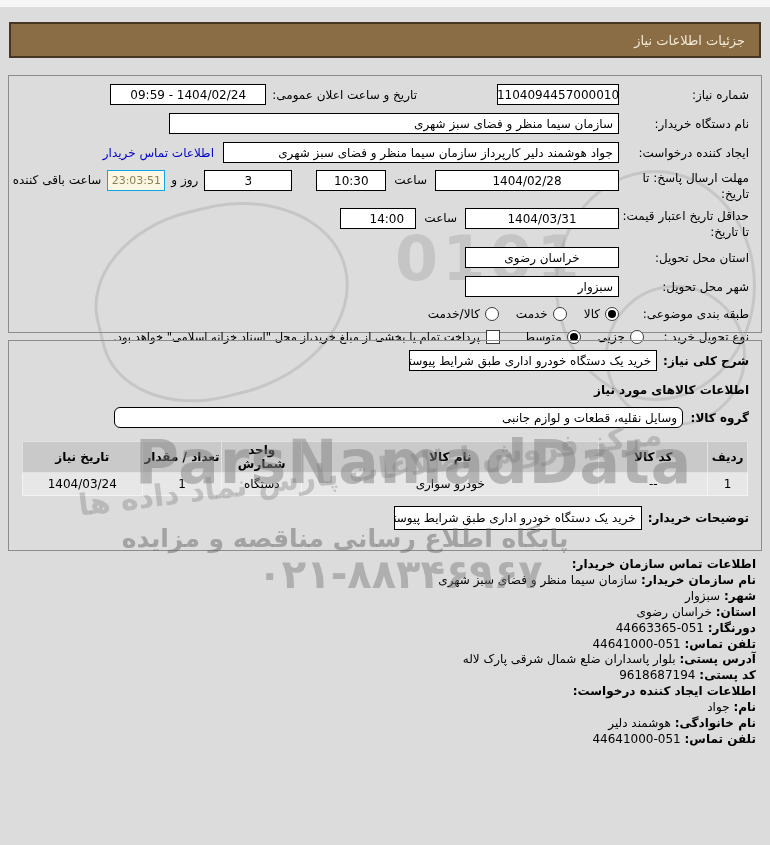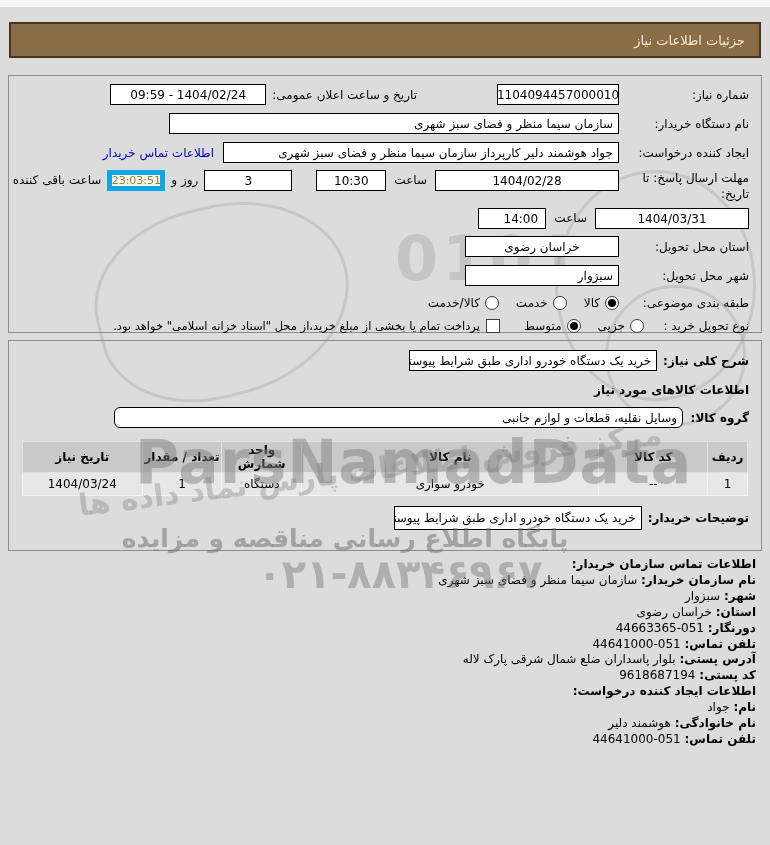--- a/index.html
+++ b/index.html
@@ -34,21 +34,21 @@
   .w130 { width:130px; }
   .wrap2 { width:130px; line-height:16px; }
 
   .ibox {
     background:#fff; border:1px solid #000; box-sizing:border-box; height:21px;
     display:flex; align-items:center; padding:0 5px; font-size:12px; flex:none;
     overflow:hidden; white-space:nowrap;
   }
   .center { justify-content:center; }
   .ltr { direction:ltr; }
-  .timer { background:#fbf7e3; border:5px solid #0ea5e9; color:#8a8156; }
+  .timer { background:#fbf7e3; border:1px solid #0ea5e9; color:#8a8156; }
 
   .link { color:#0000cc; font-size:12px; cursor:pointer; margin-right:9px; }
 
   .radio { width:14px; height:14px; border:1px solid #3c3c3c; border-radius:50%; background:#fff;
            display:inline-block; position:relative; flex:none; margin-left:5px; box-sizing:border-box; }
   .radio.sel::after { content:""; position:absolute; top:2px; left:2px; right:2px; bottom:2px;
            background:#000; border-radius:50%; }
   .chk { width:14px; height:14px; border:1px solid #3c3c3c; background:#fff; flex:none;
          margin-left:6px; box-sizing:border-box; }
   .optlbl { margin-left:17px; }
@@ -123,23 +123,24 @@
     <span class="lbl" style="margin:3px 8px 0 8px;">ساعت</span>
     <span class="ibox center ltr" style="width:70px;">10:30</span>
     <span style="width:24px; flex:none;"></span>
     <span class="ibox center ltr" style="width:88px;">3</span>
     <span class="lbl" style="margin:3px 6px 0 6px;">روز و</span>
     <span class="ibox center ltr timer" style="width:58px; font-size:11px; padding:0 2px;">23:03:51</span>
     <span class="lbl" style="margin:3px 6px 0 0;">ساعت باقی کننده</span>
   </div>
 
   <div class="row topalign" style="margin-top:6px;">
+    <span class="lbl wrap2">حداقل تاریخ اعتبار قیمت: تا تاریخ:</span>
     <span class="ibox center ltr" style="width:154px;">1404/03/31</span>
     <span class="lbl" style="margin:3px 8px 0 8px;">ساعت</span>
-    <span class="ibox center ltr" style="width:68px;padding-left:22px;">14:00</span>
+    <span class="ibox center ltr" style="width:76px;padding-left:22px;">14:00</span>
   </div>
 
   <div class="row" style="margin-top:7px;">
     <span class="lbl w130">استان محل تحویل:</span>
     <span class="ibox center" style="width:154px;">خراسان رضوی</span>
   </div>
 
   <div class="row">
     <span class="lbl w130">شهر محل تحویل:</span>
     <span class="ibox" style="width:154px;">سبزوار</span>

